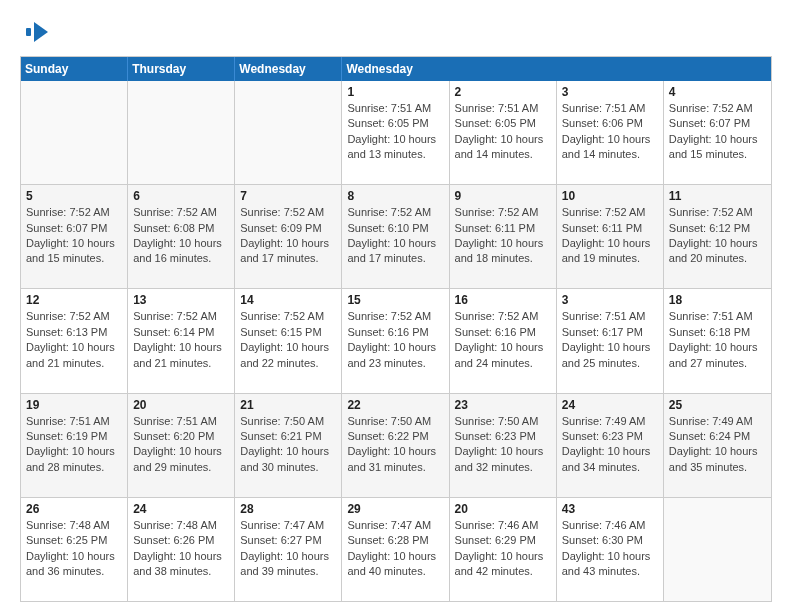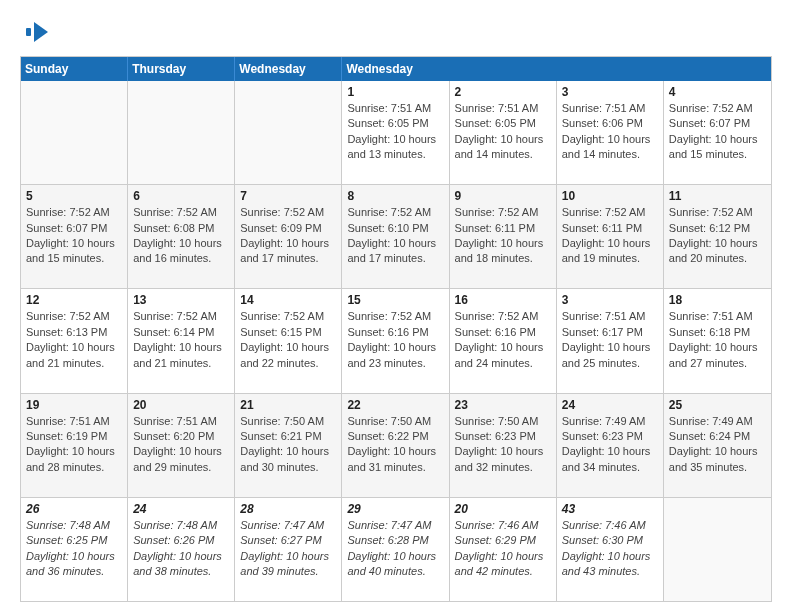--- a/index.html
+++ b/index.html
@@ -65,21 +65,21 @@
       flex: 1;
       display: flex;
       flex-direction: column;
     }
     .cal-row {
       display: grid;
       grid-template-columns: repeat(7, 1fr);
       flex: 1;
       border-bottom: 1px solid #ccc;
     }
-    .cal-row:last-child { border-bottom: none; font-style: italic; }
+    .cal-row:last-child { border-bottom: none; }
     .cal-cell {
       border-right: 1px solid #ccc;
       padding: 4px 5px;
       font-size: 9.5px;
       color: #333;
       vertical-align: top;
       min-height: 0;
       display: flex;
       flex-direction: column;
     }

